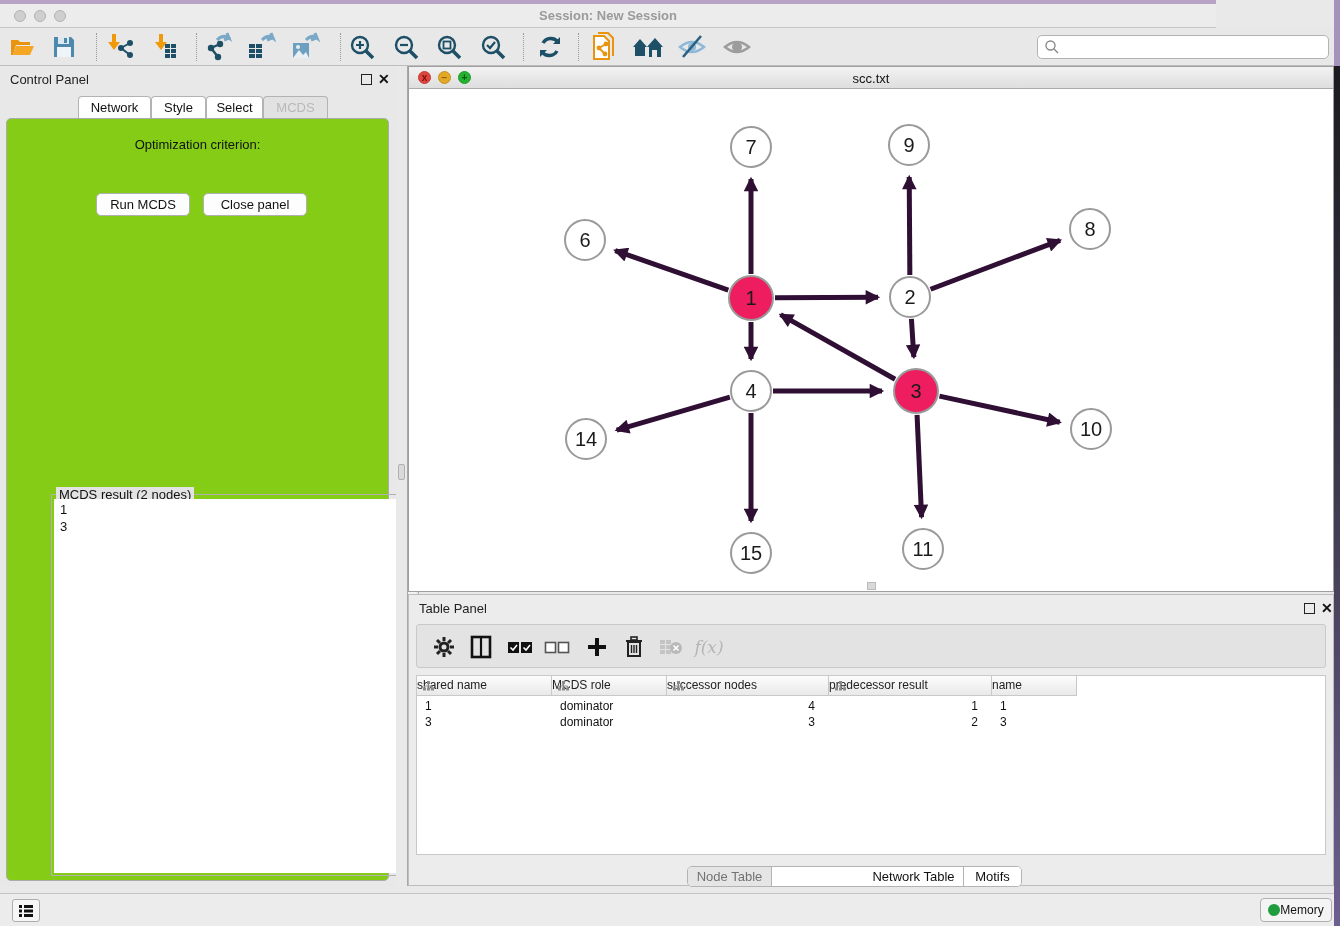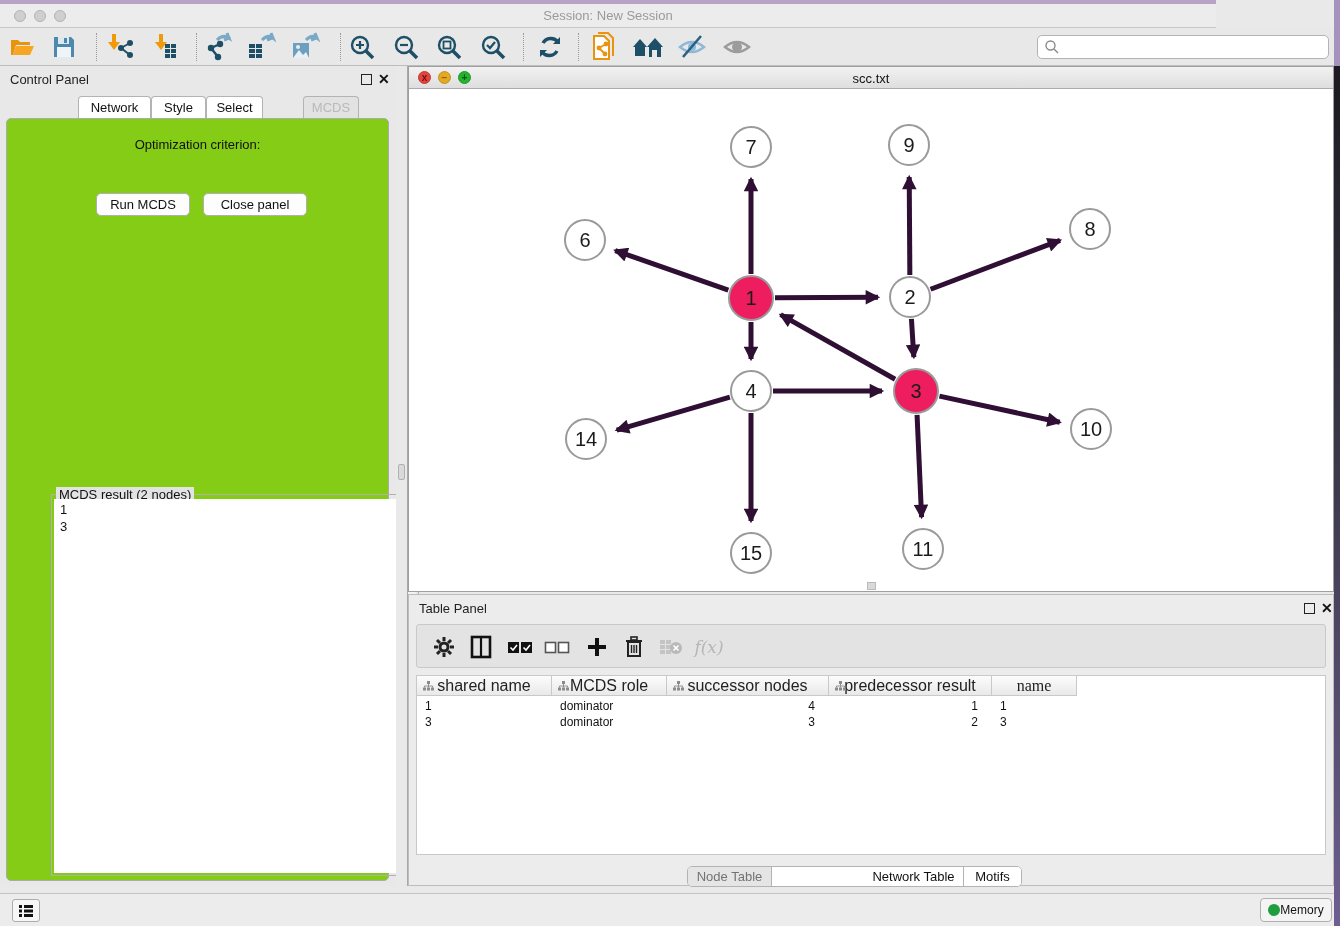--- a/index.html
+++ b/index.html
@@ -1,20 +1,20 @@
 <!DOCTYPE html>
 <html><head>
 <meta charset="utf-8">
 <style>
   * { margin:0; padding:0; box-sizing:border-box; }
   html,body { width:1340px; height:926px; overflow:hidden; }
   body { font-family:"Liberation Sans", sans-serif; background:#e9e9e9; position:relative; }
 
   
-  #titlebar { position:absolute; left:0; top:0; width:1216px; height:28px; background:#ececec; border-bottom:1px solid #c6c6c6; }
+  #titlebar { position:absolute; left:0; top:0; width:1216px; height:28px; background:#ececec; border-bottom:1px solid #c6c6c6;font-weight:bold; }
   #titlebar .topstrip { position:absolute; left:0; top:0; width:100%; height:4px; background:#b7a3c6; }
   .tl-dot { position:absolute; top:10px; width:12px; height:12px; border-radius:50%; background:#cfcfcf; border:1px solid #b3b3b3; }
   #main-title { position:absolute; left:0; right:0; top:8px; text-align:center; font-size:13px; color:#9a9a9a; }
 
   
   #toolbar { position:absolute; left:0; top:28px; width:1340px; height:38px; background:#e8e8e8; border-bottom:1px solid #bdbdbd; }
   .tbtn { position:absolute; top:3px; width:34px; height:32px; display:flex; align-items:center; justify-content:center; cursor:pointer; }
   .tsep { position:absolute; top:5px; height:28px; width:0; border-left:1px dotted #9a9a9a; }
   #search-box { position:absolute; left:1037px; top:7px; width:292px; height:24px; background:#fff; border:1px solid #b3b3b3; border-radius:5px; display:flex; align-items:center; padding-left:6px; }
   #search-box input { border:none; outline:none; flex:1; font-size:12px; background:transparent; height:20px; }
@@ -50,21 +50,21 @@
   #graph-svg { position:absolute; left:0; top:0; }
   .gnode { position:absolute; border:2px solid #9a9a9a; border-radius:50%; background:#fff; display:flex; align-items:center; justify-content:center; font-size:20px; color:#1b1b1b; cursor:pointer; }
 
   
   #table-panel { position:absolute; left:408px; top:594px; width:926px; height:292px; background:#ececec; border:1px solid #bdbdbd; }
   #tp-toolbar { position:absolute; left:7px; top:29px; width:910px; height:44px; background:#e3e3e3; border:1px solid #c9c9c9; border-radius:3px; }
   .tp-btn { position:absolute; top:6px; width:32px; height:32px; display:flex; align-items:center; justify-content:center; cursor:pointer; }
   #fx-label { font-family:"DejaVu Serif", serif; font-style:italic; font-size:17px; color:#b5b5b5; }
   #node-table { position:absolute; left:7px; top:80px; width:910px; height:180px; background:#fff; border:1px solid #c9c9c9; }
   #nt-header { position:absolute; left:0; top:0; height:20px; display:flex; background:linear-gradient(#fcfcfc,#e9e9e9); border-bottom:1px solid #c9c9c9; }
-  .nt-hcell { position:relative; height:20px; border-right:1px solid #c9c9c9; font-size:16px; color:#222; text-align:center; line-height:19px; }
+  .nt-hcell { position:relative; height:20px; border-right:1px solid #c9c9c9; font-size:12px; color:#222; line-height:19px; }
   .nt-hcell svg { position:absolute; left:6px; top:5px; }
   .trow { display:flex; height:16px; font-size:12px; color:#111; }
   .tcell { height:16px; line-height:16px; white-space:nowrap; overflow:hidden; }
   #tp-tabs { position:absolute; left:278px; top:271px; height:21px; display:flex; border:1px solid #b3b3b3; border-radius:5px; overflow:hidden; background:#fff; }
   .tp-tab { height:21px; font-size:13px; text-align:center; line-height:20px; color:#111; background:#fff; border-right:1px solid #b3b3b3; cursor:pointer; }
   .tp-tab:last-child { border-right:none; }
   .tp-tab.disabled { background:#e5e5e5; color:#737373; }
 
   
   #status-bar { position:absolute; left:0; top:893px; width:1340px; height:33px; background:#ececec; border-top:1px solid #c3c3c3; }
@@ -238,21 +238,21 @@
 </div>
 
 <div id="control-panel">
   <div class="panel-title">Control Panel</div>
   <div class="panel-float" style="left:361px"></div>
   <div class="panel-close" style="left:378px">✕</div>
   <div id="cp-tabs">
       <div class="cp-tab" style="left: 78px; width: 73px;">Network</div>
       <div class="cp-tab" style="left: 151px; width: 55px;">Style</div>
       <div class="cp-tab" style="left: 206px; width: 57px;">Select</div>
-      <div class="cp-tab disabled" style="left: 263px; width: 56px; margin-left: 40px;">MCDS</div>
+      <div class="cp-tab disabled" style="left: 263px; width: 65px;">MCDS</div>
     </div>
   <div id="cp-content">
     <div id="opt-label">Optimization criterion:</div>
     <div class="cp-btn" style="left:89px; width:94px">Run MCDS</div>
     <div class="cp-btn" style="left:196px; width:104px">Close panel</div>
     <div id="mcds-fieldset">
       <div id="mcds-legend">MCDS result (2 nodes)</div>
       <div id="mcds-result">
         <div>1</div>
         <div>3</div>
@@ -414,21 +414,21 @@
             <rect x="8" y="6.5" width="3" height="3" fill="#8a8a8a"></rect>
             <path d="M5.5 3 v2 M1.5 6.5 v-1.5 h8 v1.5 M5.5 5 v1.5" stroke="#8a8a8a" stroke-width="0.9" fill="none"></path>
           </svg><span>successor nodes</span></div>
         <div class="nt-hcell" style="width: 163px;"><svg width="11" height="10" viewBox="0 0 11 10">
             <rect x="4" y="0" width="3" height="3" fill="#8a8a8a"></rect>
             <rect x="0" y="6.5" width="3" height="3" fill="#8a8a8a"></rect>
             <rect x="4" y="6.5" width="3" height="3" fill="#8a8a8a"></rect>
             <rect x="8" y="6.5" width="3" height="3" fill="#8a8a8a"></rect>
             <path d="M5.5 3 v2 M1.5 6.5 v-1.5 h8 v1.5 M5.5 5 v1.5" stroke="#8a8a8a" stroke-width="0.9" fill="none"></path>
           </svg><span>predecessor result</span></div>
-        <div class="nt-hcell" style="width: 85px; font-family: Liberation Serif, serif;"><span>name</span></div>
+        <div class="nt-hcell" style="width: 85px;"><span>name</span></div>
       </div>
     <div id="nt-rows" style="position:absolute; left:0; top:22px; right:0;">
         <div class="trow">
           <div class="tcell" style="width: 135px; text-align: left; padding: 0px 0px 0px 8px;">1</div>
           <div class="tcell" style="width: 115px; text-align: left; padding: 0px 0px 0px 8px;">dominator</div>
           <div class="tcell" style="width: 162px; text-align: right; padding: 0px 14px 0px 0px;">4</div>
           <div class="tcell" style="width: 163px; text-align: right; padding: 0px 14px 0px 0px;">1</div>
           <div class="tcell" style="width: 85px; text-align: left; padding: 0px 0px 0px 8px;">1</div>
         </div>
         <div class="trow">

